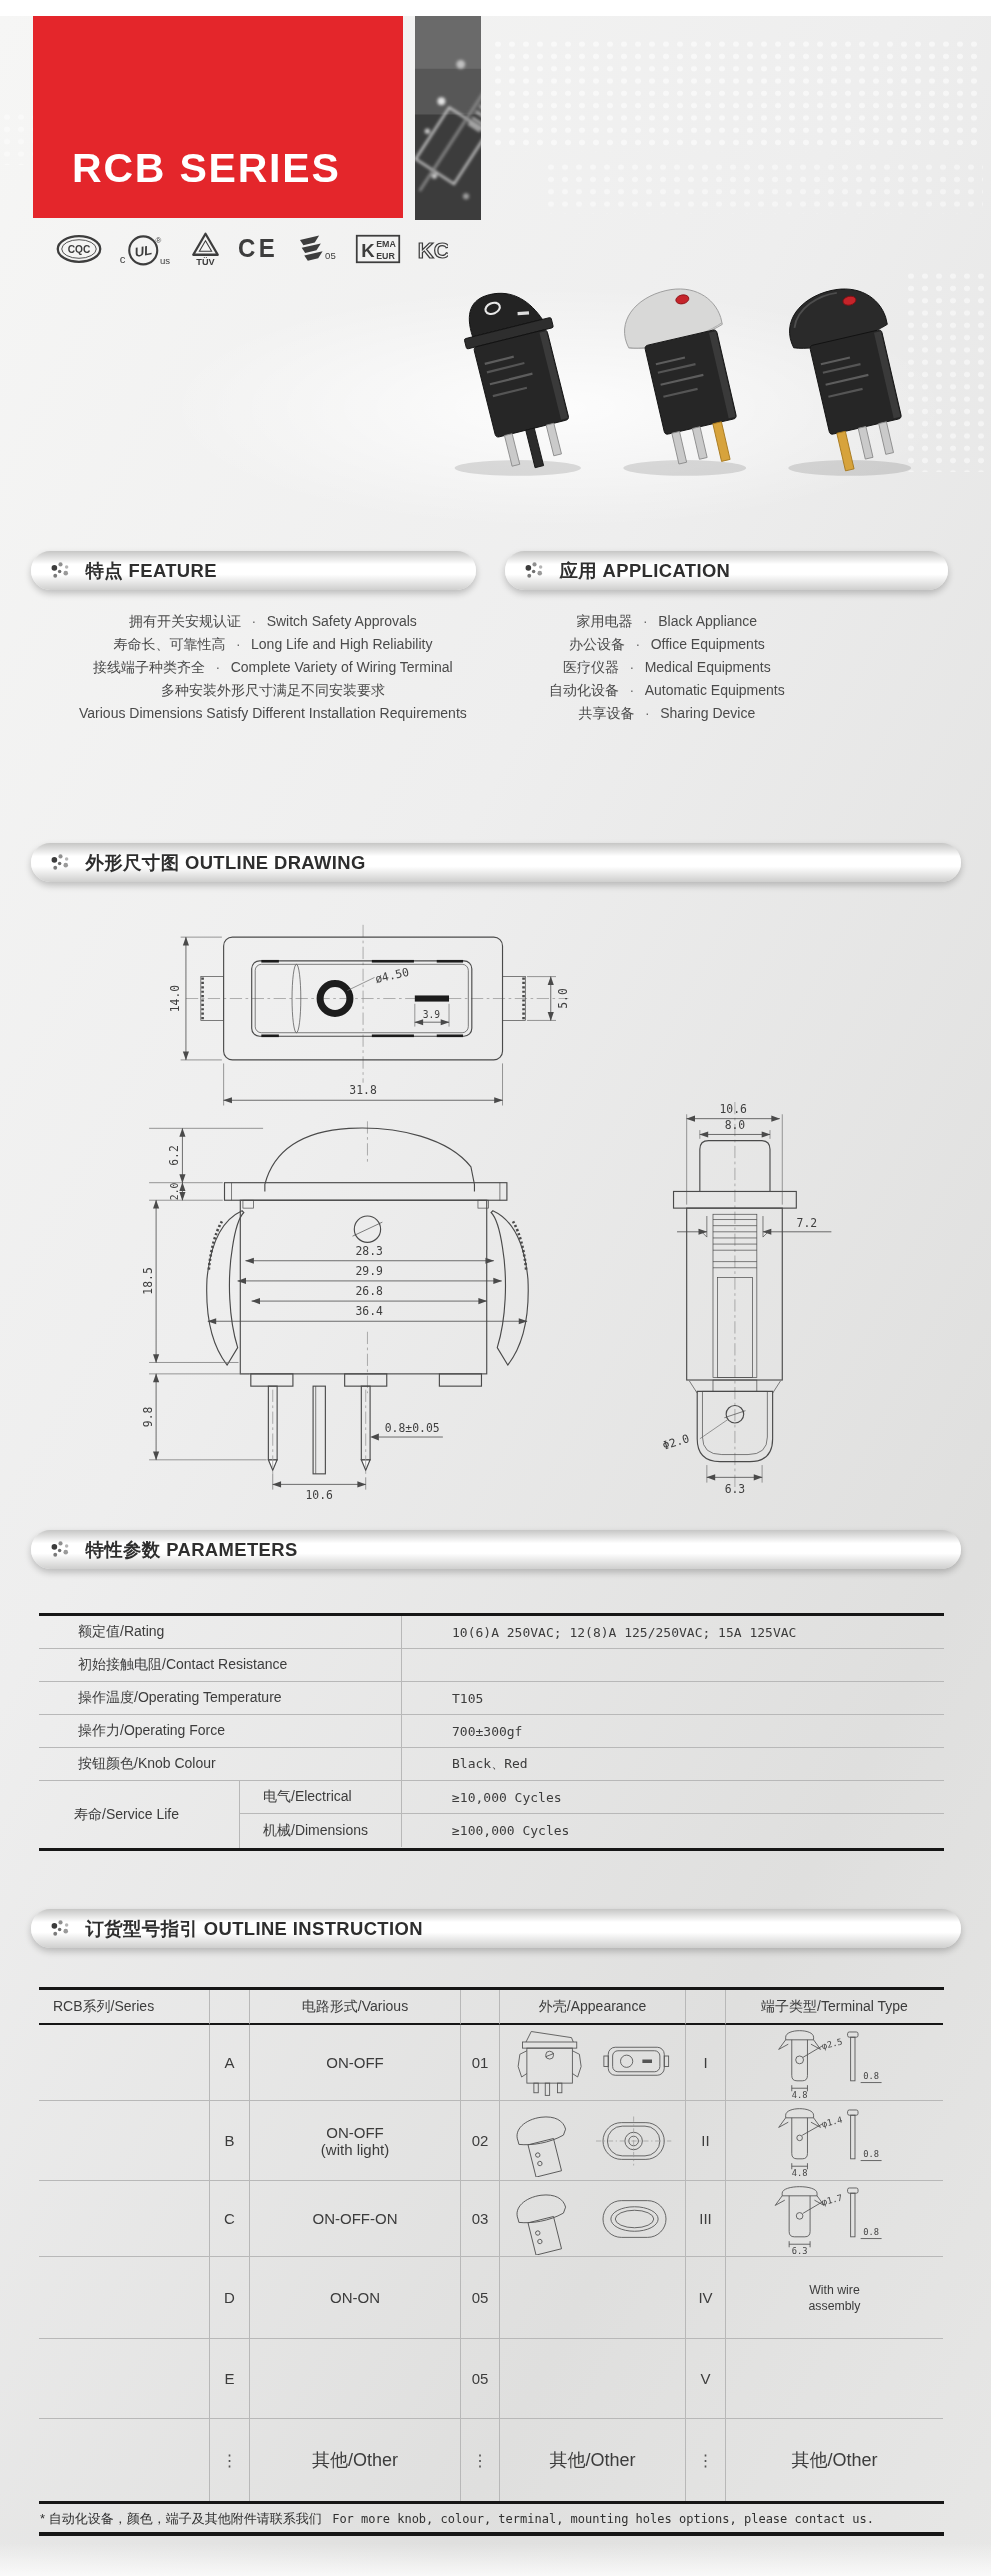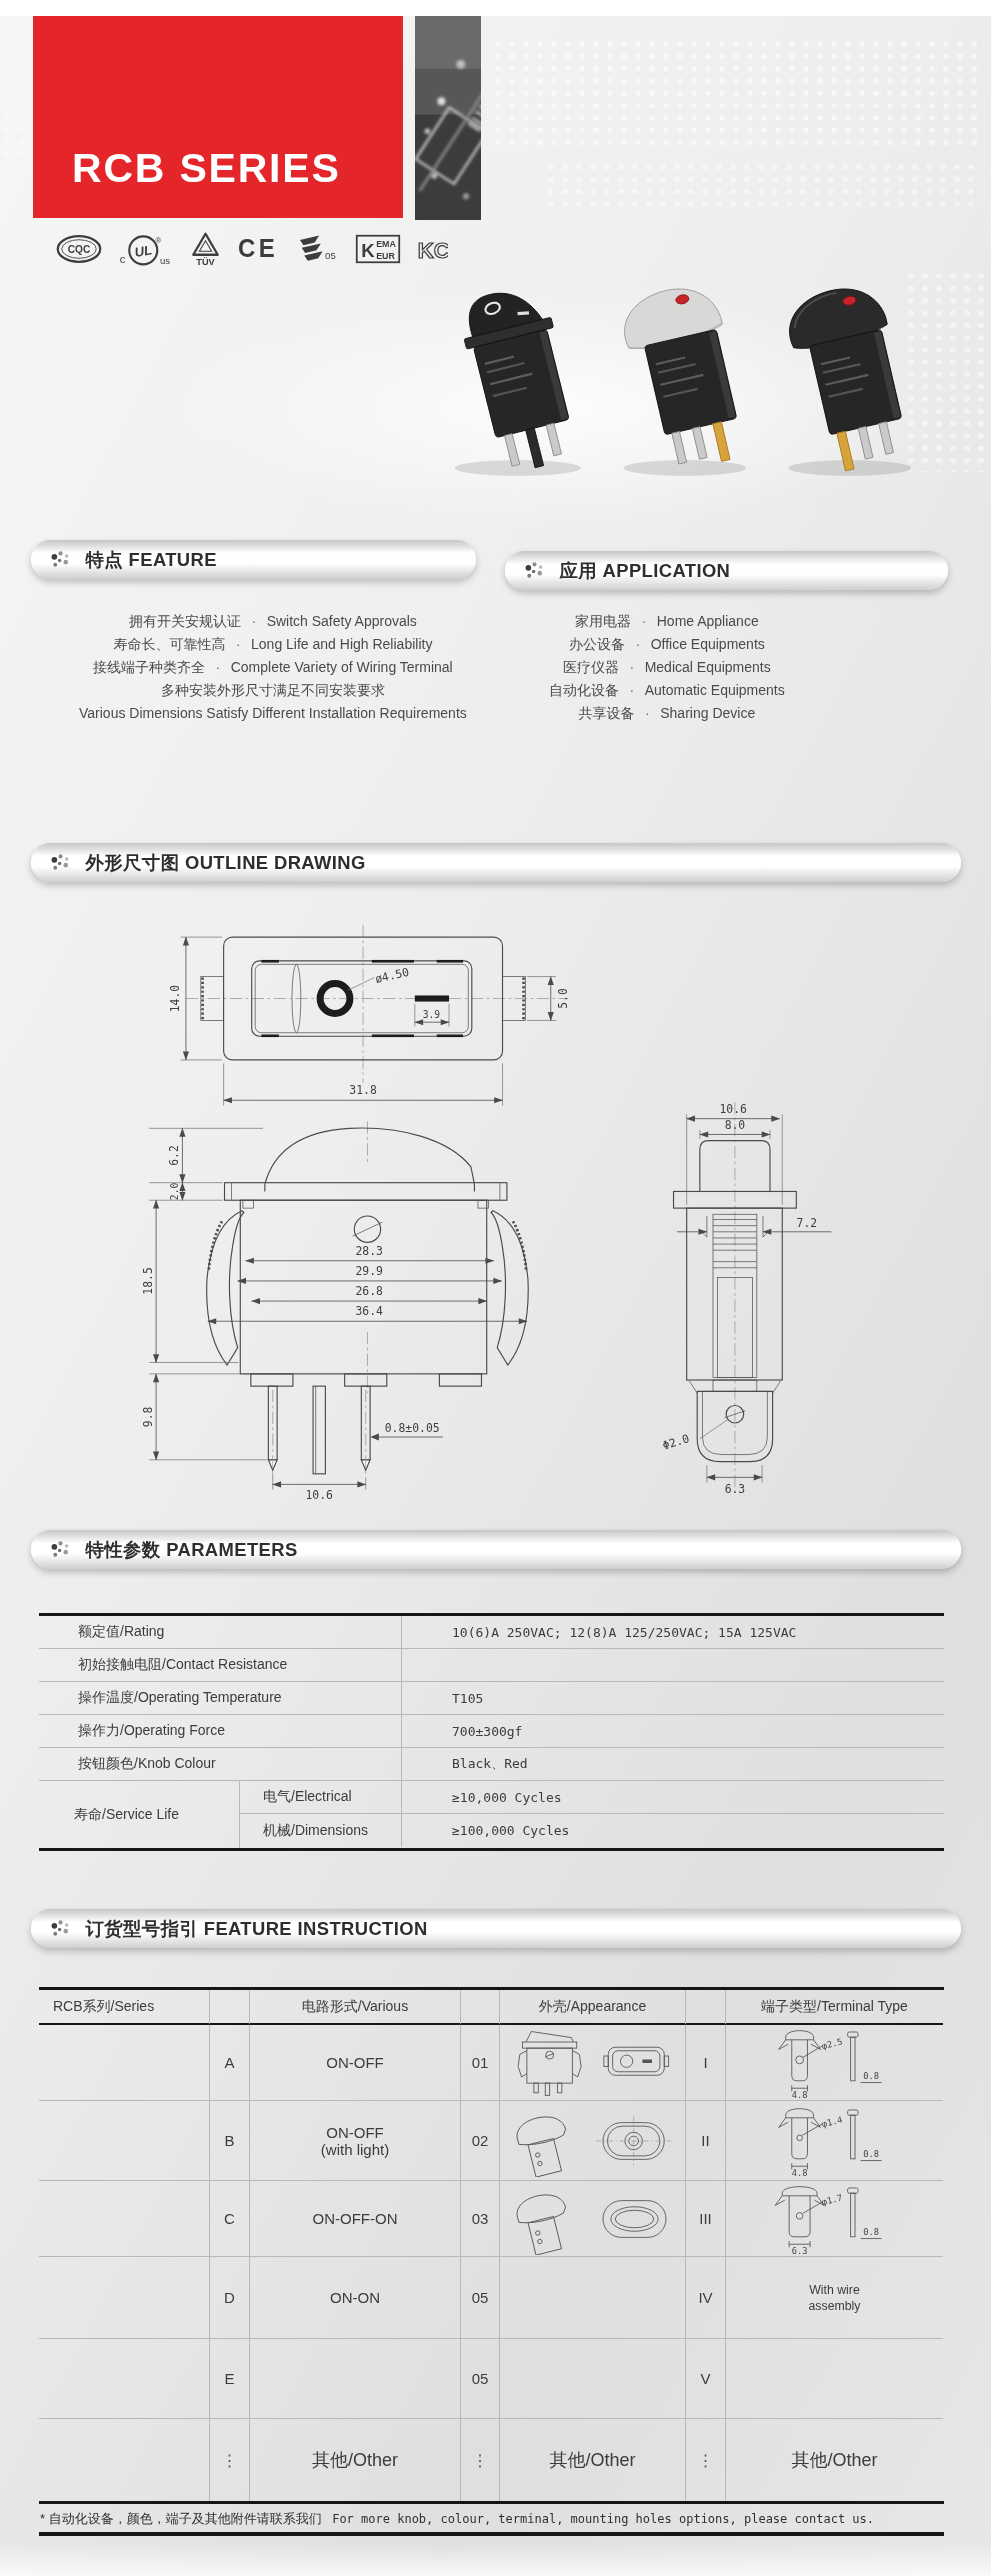--- a/index.html
+++ b/index.html
@@ -235,21 +235,21 @@
         <rect x="64" y="96" width="44" height="2.5" fill="#555555"></rect>
         <rect x="64" y="110" width="50" height="2.5" fill="#5d5d5d"></rect>
         <rect x="64" y="124" width="40" height="2.5" fill="#555555"></rect>
         <rect x="64" y="168" width="10" height="44" fill="#d7a33c" stroke="#a87a1f"></rect>
         <rect x="89" y="168" width="9" height="36" fill="#cacaca" stroke="#8d8d8d"></rect>
         <rect x="113" y="168" width="9" height="36" fill="#cacaca" stroke="#8d8d8d"></rect>
       </g>
     </svg>
   </div>
 
-  <div class="band" style="left:31px; top:524px; width:445px;">
+  <div class="band" style="left:31px; top:535px; width:445px;">
     <svg class="dotsicon" width="23" height="21" viewBox="0 0 26 24">
       <circle cx="6" cy="9" r="3.2" fill="#3c3c3c"></circle>
         <circle cx="13" cy="5" r="2.4" fill="#8f8f8f"></circle>
       <circle cx="20" cy="8" r="2" fill="#b5b5b5"></circle>
         <circle cx="12" cy="13" r="2" fill="#6f6f6f"></circle>
       <circle cx="19" cy="15" r="2.6" fill="#9a9a9a"></circle>
         <circle cx="7" cy="18" r="2.2" fill="#7a7a7a"></circle>
     </svg>
     <span class="band-title">特点 FEATURE</span>
   </div>
@@ -267,21 +267,21 @@
 
   <div class="list" style="left:79px; top:594px;">
     <div class="li"><span>拥有开关安规认证</span><span class="sep">·</span><span>Switch Safety Approvals</span></div>
     <div class="li"><span>寿命长、可靠性高</span><span class="sep">·</span><span>Long Life and High Reliability</span></div>
     <div class="li"><span>接线端子种类齐全</span><span class="sep">·</span><span>Complete Variety of Wiring Terminal</span></div>
     <div class="li"><span>多种安装外形尺寸满足不同安装要求</span></div>
     <div class="li"><span>Various Dimensions Satisfy Different Installation Requirements</span></div>
   </div>
 
   <div class="list" style="left:549px; top:594px;">
-    <div class="li"><span>家用电器</span><span class="sep">·</span><span>Home Appliance</span></div>
+    <div class="li"><span>家用电器</span><span class="sep">·</span><span>Black Appliance</span></div>
     <div class="li"><span>办公设备</span><span class="sep">·</span><span>Office Equipments</span></div>
     <div class="li"><span>医疗仪器</span><span class="sep">·</span><span>Medical Equipments</span></div>
     <div class="li"><span>自动化设备</span><span class="sep">·</span><span>Automatic Equipments</span></div>
     <div class="li"><span>共享设备</span><span class="sep">·</span><span>Sharing Device</span></div>
   </div>
 
   <div class="band" style="left:31px; top:827px; width:930px;">
     <svg class="dotsicon" width="23" height="21" viewBox="0 0 26 24">
       <circle cx="6" cy="9" r="3.2" fill="#3c3c3c"></circle>
         <circle cx="13" cy="5" r="2.4" fill="#8f8f8f"></circle>
@@ -502,21 +502,21 @@
 
   <div class="band" style="left:31px; top:1893px; width:930px;">
     <svg class="dotsicon" width="23" height="21" viewBox="0 0 26 24">
       <circle cx="6" cy="9" r="3.2" fill="#3c3c3c"></circle>
         <circle cx="13" cy="5" r="2.4" fill="#8f8f8f"></circle>
       <circle cx="20" cy="8" r="2" fill="#b5b5b5"></circle>
         <circle cx="12" cy="13" r="2" fill="#6f6f6f"></circle>
       <circle cx="19" cy="15" r="2.6" fill="#9a9a9a"></circle>
         <circle cx="7" cy="18" r="2.2" fill="#7a7a7a"></circle>
     </svg>
-    <span class="band-title">订货型号指引 FEATURE INSTRUCTION</span>
+    <span class="band-title">订货型号指引 OUTLINE INSTRUCTION</span>
   </div>
 
   <div class="o-table">
 
     <div class="o-cell hdr left">RCB系列/Series</div>
     <div class="o-cell hdr"></div>
     <div class="o-cell hdr">电路形式/Various</div>
     <div class="o-cell hdr"></div>
     <div class="o-cell hdr">外壳/Appearance</div>
     <div class="o-cell hdr"></div>

